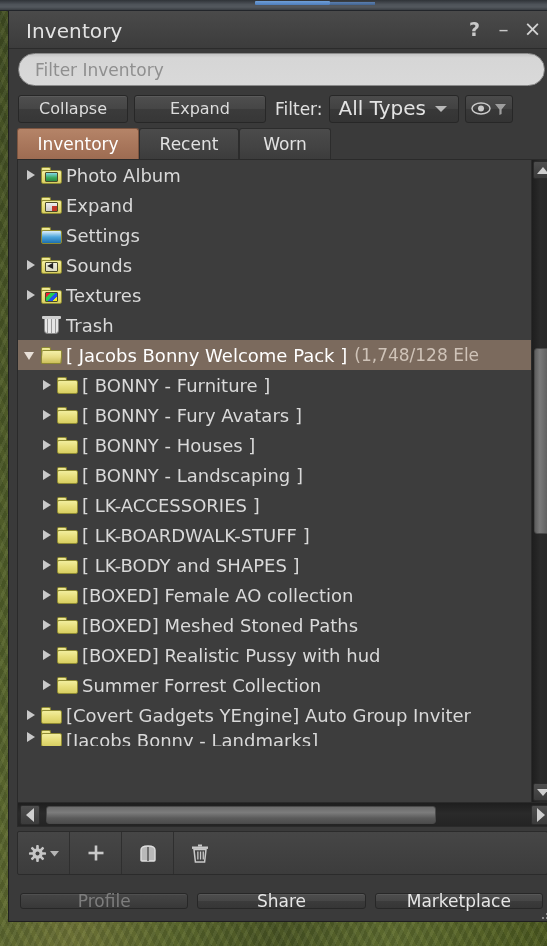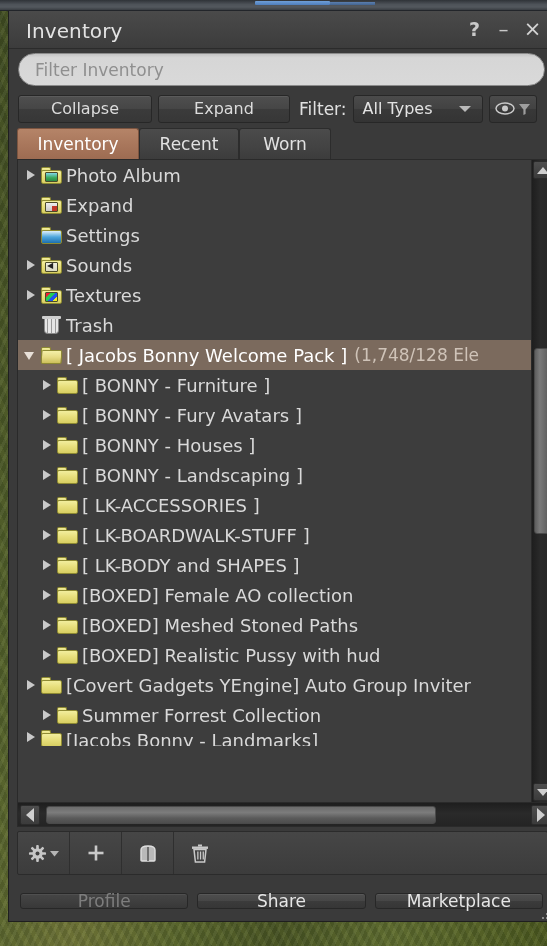--- a/index.html
+++ b/index.html
@@ -95,29 +95,29 @@
   }
   .btn {
     background: linear-gradient(180deg,#4f4f4f 0%,#464646 48%,#3b3b3b 52%,#373737 100%);
     border: 1px solid #272727;
     border-radius: 3px;
     color: #dcdcdc; font-size: 16px;
     height: 28px; display: flex; align-items: center; justify-content: center;
     cursor: pointer; white-space: nowrap;
     box-shadow: inset 0 1px 0 rgba(255,255,255,.07);
   }
-  .btn-collapse { width: 134px; }
+  .btn-collapse { width: 110px; }
   .btn-expand   { width: 132px; }
   .filter-label { color:#e0e0e0; font-size:17px; margin-left:3px; }
   .combo {
     width: 130px; height: 28px; position: relative;
     background: linear-gradient(180deg,#4b4b4b 0%,#424242 48%,#383838 52%,#343434 100%);
     border: 1px solid #272727; border-radius: 3px;
-    display: flex; align-items: center; padding-left: 9px;
-    color: #e3e3e3; font-size: 16px; cursor: pointer;
+    display: flex; align-items: flex-start; padding-left: 9px;
+    color: #e3e3e3; font-size: 20px; cursor: pointer;
   }
   .combo .caret {
     position: absolute; right: 11px; top: 50%; transform: translateY(-50%);
     width: 0; height: 0; border-left: 6px solid transparent; border-right: 6px solid transparent;
     border-top: 6px solid #b9b9b9;
   }
   .eyebtn {
     width: 48px; height: 28px;
     background: linear-gradient(180deg,#4b4b4b 0%,#424242 48%,#383838 52%,#343434 100%);
     border: 1px solid #272727; border-radius: 3px;
@@ -497,35 +497,35 @@
             <span>[BOXED] Meshed Stoned Paths</span>
           </div>
           <div class="row indent-1">
             <span class="arrow closed"></span>
             <span class="ficon ">
               <span class="tab"></span>
               <span class="body"></span>
             </span>
             <span>[BOXED] Realistic Pussy with hud</span>
           </div>
+          <div class="row indent-1">
+            <span class="arrow closed"></span>
+            <span class="ficon ">
+              <span class="tab"></span>
+              <span class="body"></span>
+            </span>
+            <span>Summer Forrest Collection</span>
+          </div>
           <div class="row indent-0">
             <span class="arrow closed"></span>
             <span class="ficon ">
               <span class="tab"></span>
               <span class="body"></span>
             </span>
             <span>[Covert Gadgets YEngine] Auto Group Inviter</span>
-          </div>
-          <div class="row indent-1">
-            <span class="arrow closed"></span>
-            <span class="ficon ">
-              <span class="tab"></span>
-              <span class="body"></span>
-            </span>
-            <span>Summer Forrest Collection</span>
           </div>
           <div class="row indent-0 clipped">
             <span class="arrow closed"></span>
             <span class="ficon ">
               <span class="tab"></span>
               <span class="body"></span>
             </span>
             <span>[Jacobs Bonny - Landmarks]</span>
           </div>
         </div>

